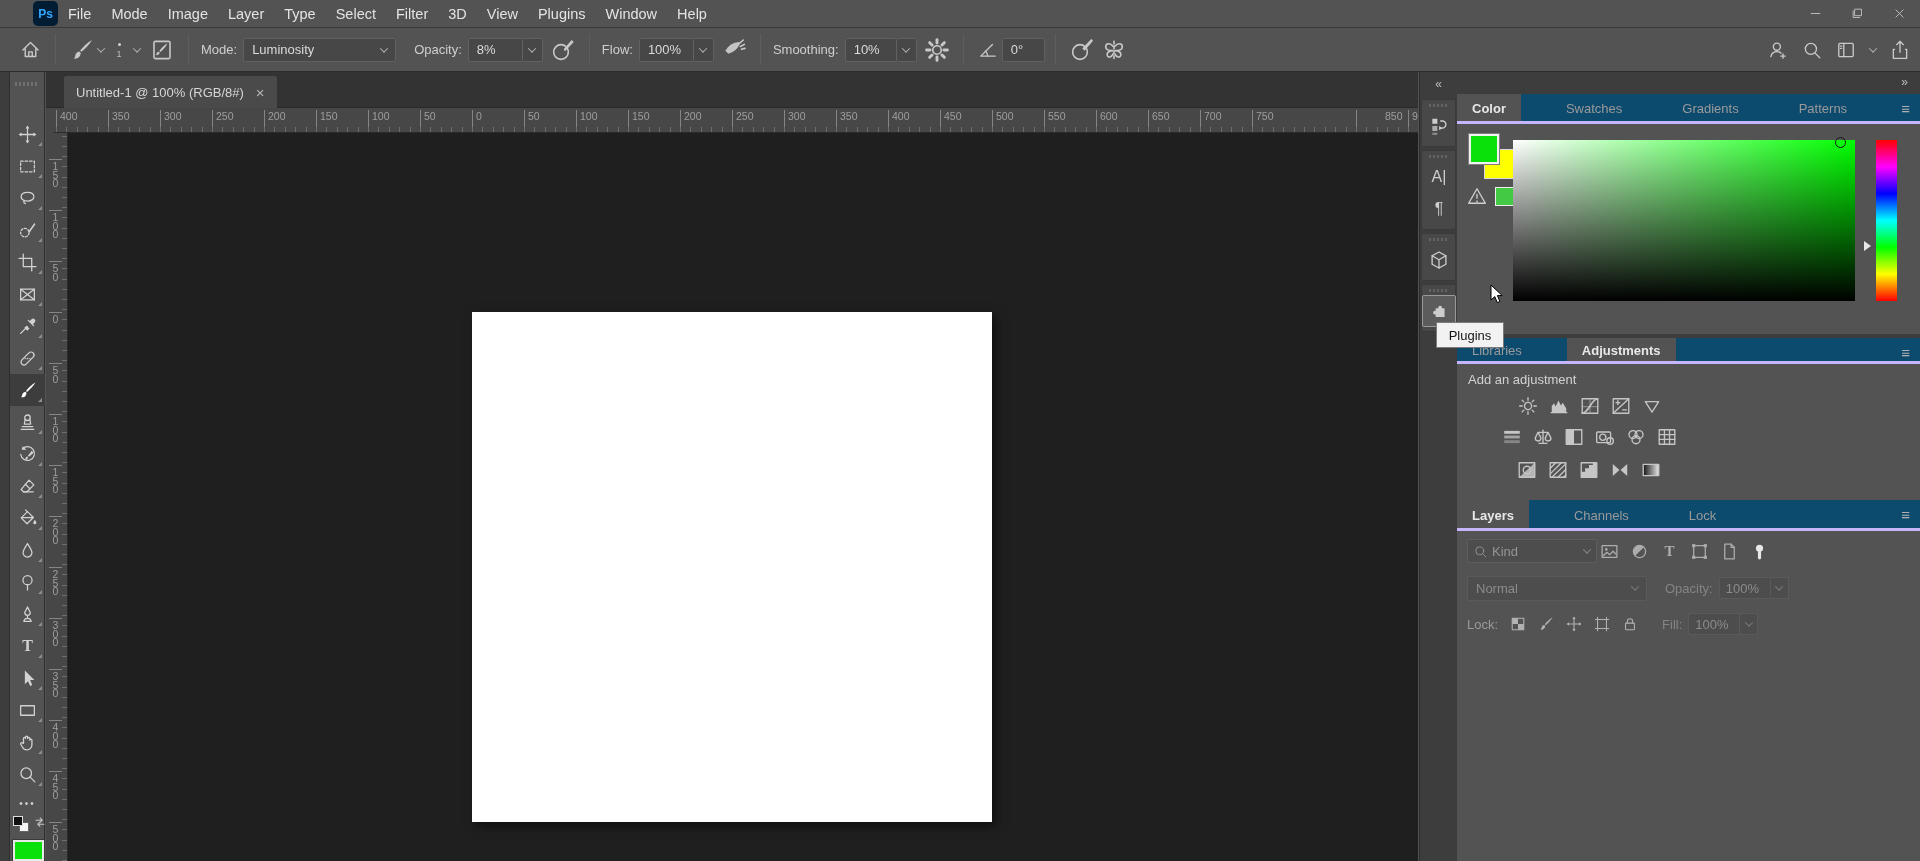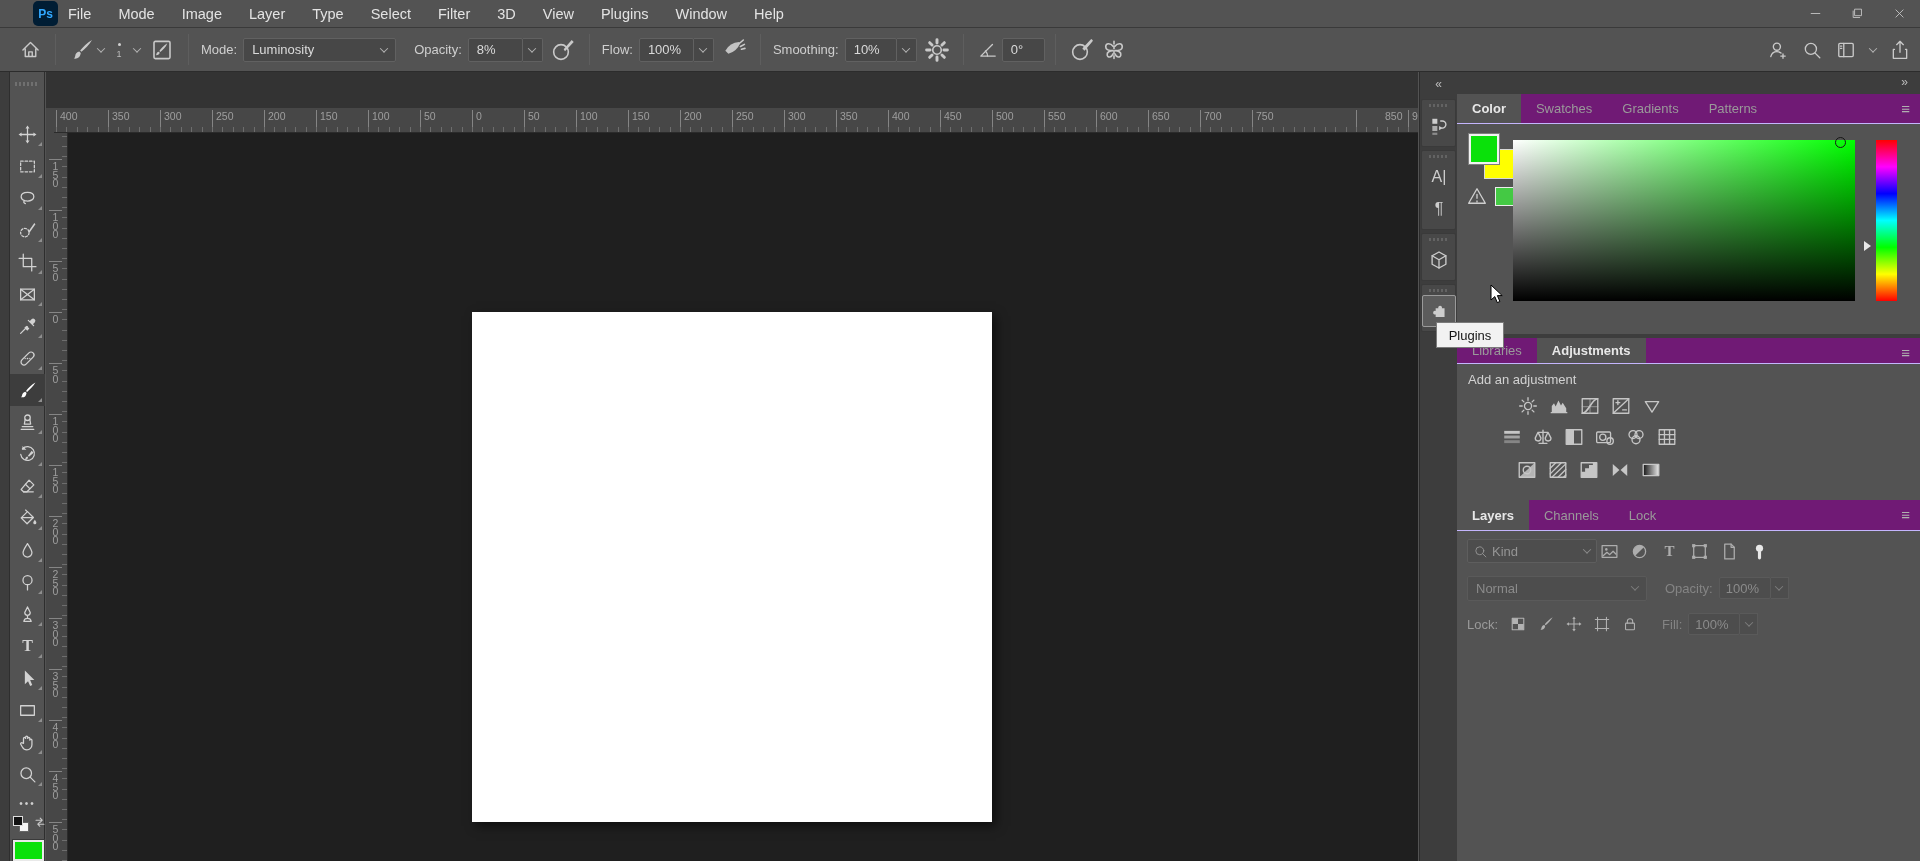--- a/index.html
+++ b/index.html
@@ -15,21 +15,21 @@
   .chev{display:inline-block;width:6px;height:6px;border-right:1.5px solid #b3b3b3;
     border-bottom:1.5px solid #b3b3b3;transform:rotate(45deg) translate(-1px,-1px);}
   .burger{color:#b0b0b0;font-size:15px;line-height:1;}
   .sep{width:1px;align-self:stretch;margin:6px 10px;background:#424242;border-right:1px solid #5e5e5e;}
 
   
   #menubar{position:absolute;left:0;top:0;width:1920px;height:28px;background:#535353;
     display:flex;align-items:center;border-bottom:1px solid #3a3a3a;padding-left:25px;}
   .ps-logo{width:25px;height:25px;margin:0 10px 0 8px;background:#001d34;border-radius:5px;
     color:#31a8ff;font-size:12px;font-weight:bold;display:flex;align-items:center;justify-content:center;}
-  #menu-items{display:flex;gap:27px;}
+  #menu-items{display:flex;gap:20px;}
   .menu-item{color:#e3e3e3;font-size:14.5px;cursor:default;}
   #win-controls{position:absolute;right:0;top:0;height:28px;display:flex;}
   .winbtn{width:42px;height:27px;display:flex;align-items:center;justify-content:center;color:#a8a8a8;}
   .winbtn .icn{width:13px;height:13px;}
 
   
   #optionsbar{position:absolute;left:0;top:28px;width:1920px;height:44px;background:#535353;
     border-bottom:1px solid #2c2c2c;display:flex;align-items:center;padding-left:16px;}
   .opt-label{color:#cfcfcf;font-size:13px;margin:0 6px 0 2px;}
   .valbox{height:24px;background:#474747;border:1px solid #616161;border-radius:2px;
@@ -96,21 +96,21 @@
     background:repeating-linear-gradient(90deg,#636363 0 2px,transparent 2px 4px);}
   .strip-item{width:34px;height:32px;display:flex;align-items:center;justify-content:center;}
   .strip-item .icn{width:20px;height:20px;color:#cdcdcd;}
   .strip-item .icn.txt{font-size:16px;font-weight:normal;}
   .strip-item.active{background:#5c5c5c;outline:1px solid #9a9a9a;outline-offset:-1px;border-radius:2px;}
 
   
   #dock{position:absolute;left:1457px;top:72px;width:463px;height:789px;background:#3d3d3d;}
   #dock-head{height:22px;position:relative;}
   #dock-head .expand{position:absolute;right:12px;top:3px;color:#bdbdbd;font-size:12px;}
-  .panel-tabs{display:flex;background:#701a75;height:30px;position:relative;border-bottom:1px solid #c4b5fd;}
+  .panel-tabs{display:flex;background:#0c4a6e;height:30px;position:relative;border-bottom:3px solid #c4b5fd;gap:30px;}
   .ptab{padding:0 15px;line-height:30px;font-size:13px;color:#9a9a9a;}
   .ptab.active{background:#535353;color:#e8e8e8;font-weight:bold;}
   .tab-burger{position:absolute;right:10px;top:7px;}
 
   #color-panel{position:absolute;left:0;top:22px;width:463px;height:240px;background:#535353;}
   #color-body{position:relative;height:210px;}
   #fgbg .bg{position:absolute;left:27px;top:25px;width:30px;height:30px;background:#ffff00;border:1px solid #d8d8d8;}
   #fgbg .fg{position:absolute;left:12px;top:10px;width:30px;height:30px;background:#0ae10a;
     border:2px solid #f2f2f2;outline:1px solid #7e7e7e;z-index:2;}
   #gamut-warn{position:absolute;left:10px;top:62px;width:20px;height:20px;color:#cfcfcf;}
@@ -503,20 +503,26 @@
     </div>
     <span id="swap-colors" class="icn">
         <svg viewBox="0 0 18 18">
           <path d="M4.5 7h7M11.5 7L9.2 4.7M11.5 7L9.2 9.3M13.5 11.5h-7M6.5 11.5l2.3-2.3M6.5 11.5l2.3 2.3"></path>
         </svg>
       </span>
     <div id="fg-swatch" style="background: rgb(10, 225, 10);"></div>
   </div>
 
   <div id="docarea">
+    <div id="tabbar">
+      <div id="doc-tab">
+        <span class="title">Untitled-1 @ 100% (RGB/8#)</span>
+        <span class="close">×</span>
+      </div>
+    </div>
     <div id="ruler-corner"></div>
     <div id="ruler-top">
         <span class="hlab" style="left: 2px;">400</span>
         <span class="hlab" style="left: 54px;">350</span>
         <span class="hlab" style="left: 106px;">300</span>
         <span class="hlab" style="left: 158px;">250</span>
         <span class="hlab" style="left: 210px;">200</span>
         <span class="hlab" style="left: 262px;">150</span>
         <span class="hlab" style="left: 314px;">100</span>
         <span class="hlab" style="left: 366px;">50</span>

